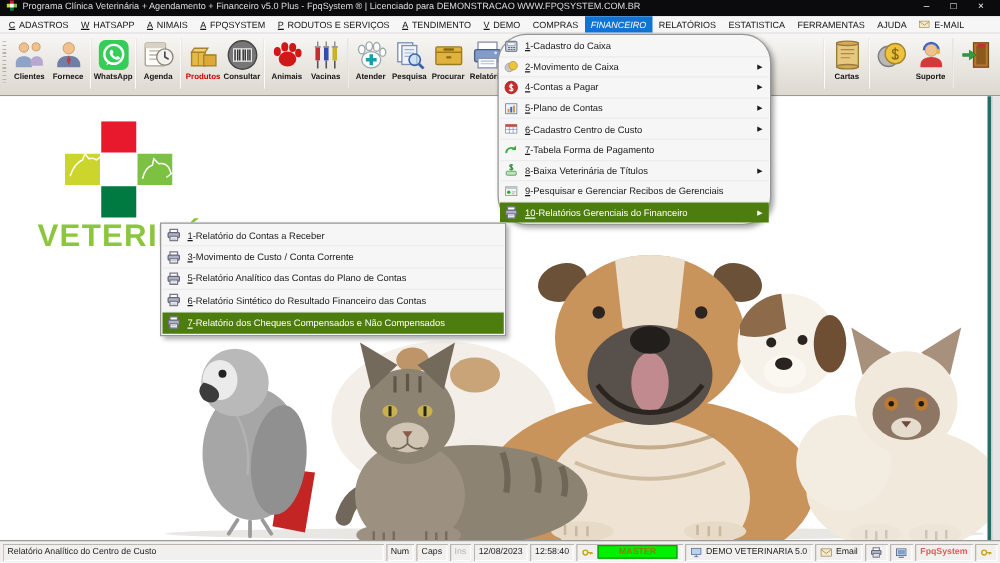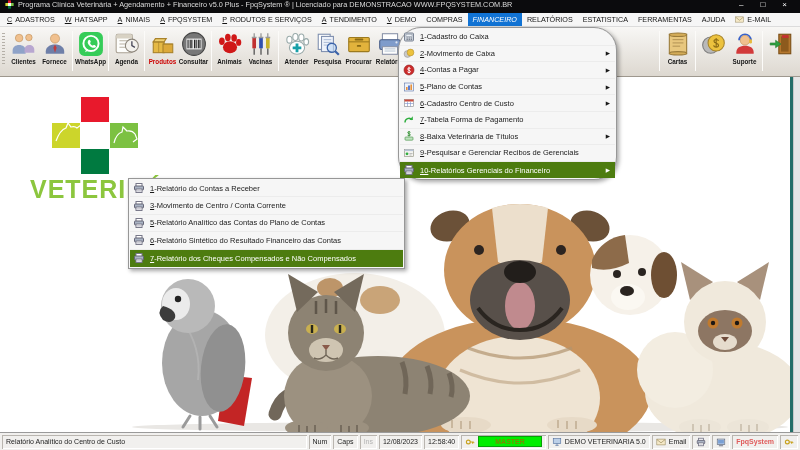--- a/index.html
+++ b/index.html
@@ -571,21 +571,21 @@
     </div>
     <div class="dd-item">
       <span class="dd-ico">
         <svg viewBox="0 0 12 12">
           <rect x="3" y="1.5" width="6" height="3" fill="#fff" stroke="#777788"></rect>
           <rect x="1.5" y="4" width="9" height="4" rx=".8" fill="#aab4c4" stroke="#666677"></rect>
           <rect x="3" y="7" width="6" height="3.5" fill="#fff" stroke="#777788"></rect>
           <path d="M4 8.5h4M4 9.8h4" stroke="#9999aa" stroke-width=".5"></path>
         </svg>
       </span>
-      <span class="dd-text"><span class="hot">3</span><span>-Movimento de Centro / Conta Corrente</span></span>
+      <span class="dd-text"><span class="hot">3</span><span>-Movimento de Custo / Conta Corrente</span></span>
     </div>
     <div class="dd-item">
       <span class="dd-ico">
         <svg viewBox="0 0 12 12">
           <rect x="3" y="1.5" width="6" height="3" fill="#fff" stroke="#777788"></rect>
           <rect x="1.5" y="4" width="9" height="4" rx=".8" fill="#aab4c4" stroke="#666677"></rect>
           <rect x="3" y="7" width="6" height="3.5" fill="#fff" stroke="#777788"></rect>
           <path d="M4 8.5h4M4 9.8h4" stroke="#9999aa" stroke-width=".5"></path>
         </svg>
       </span>

